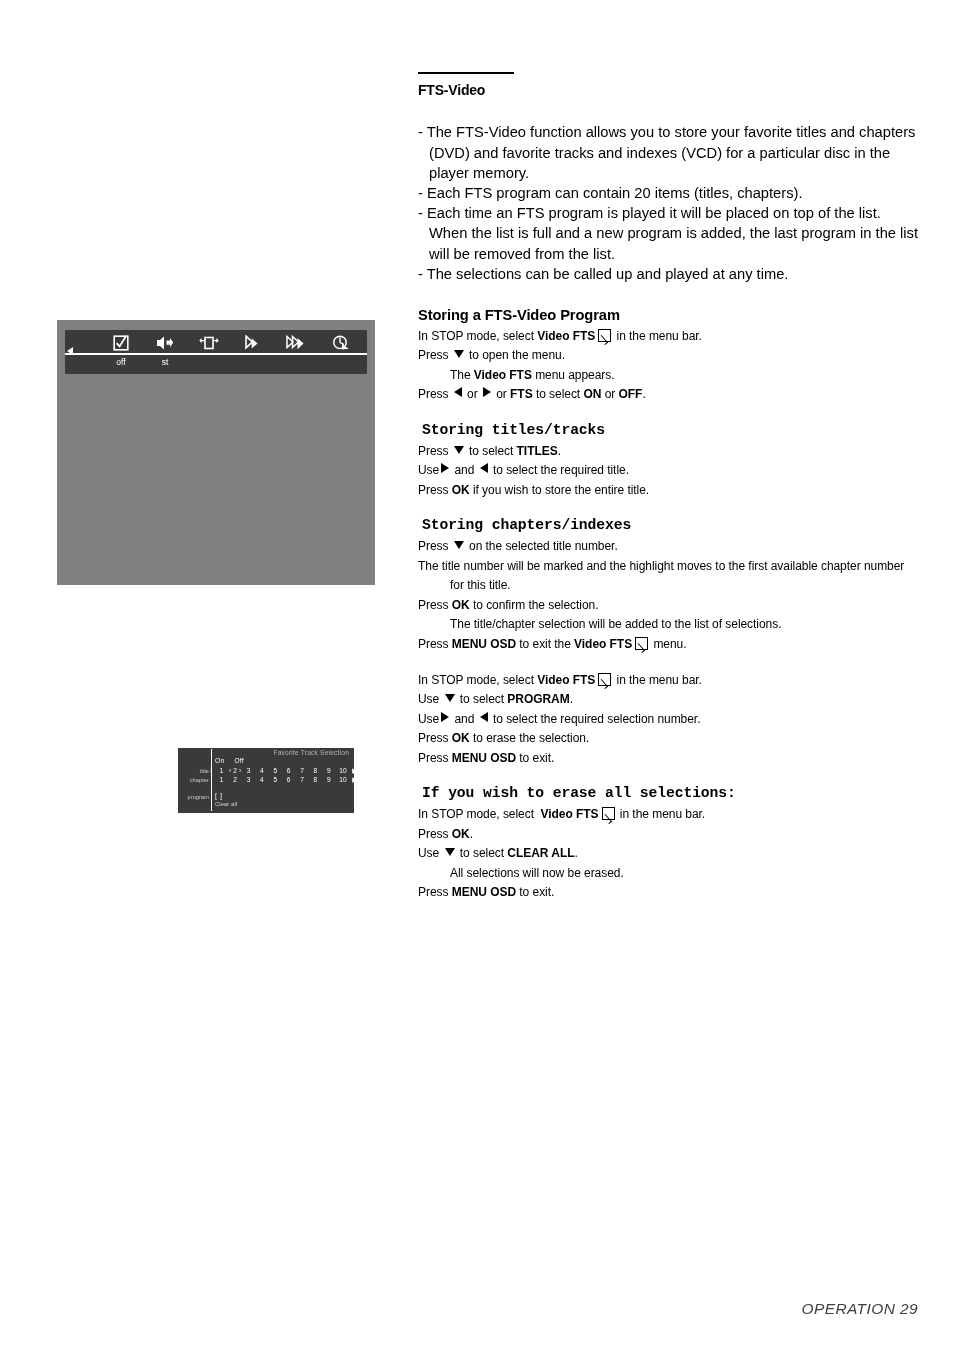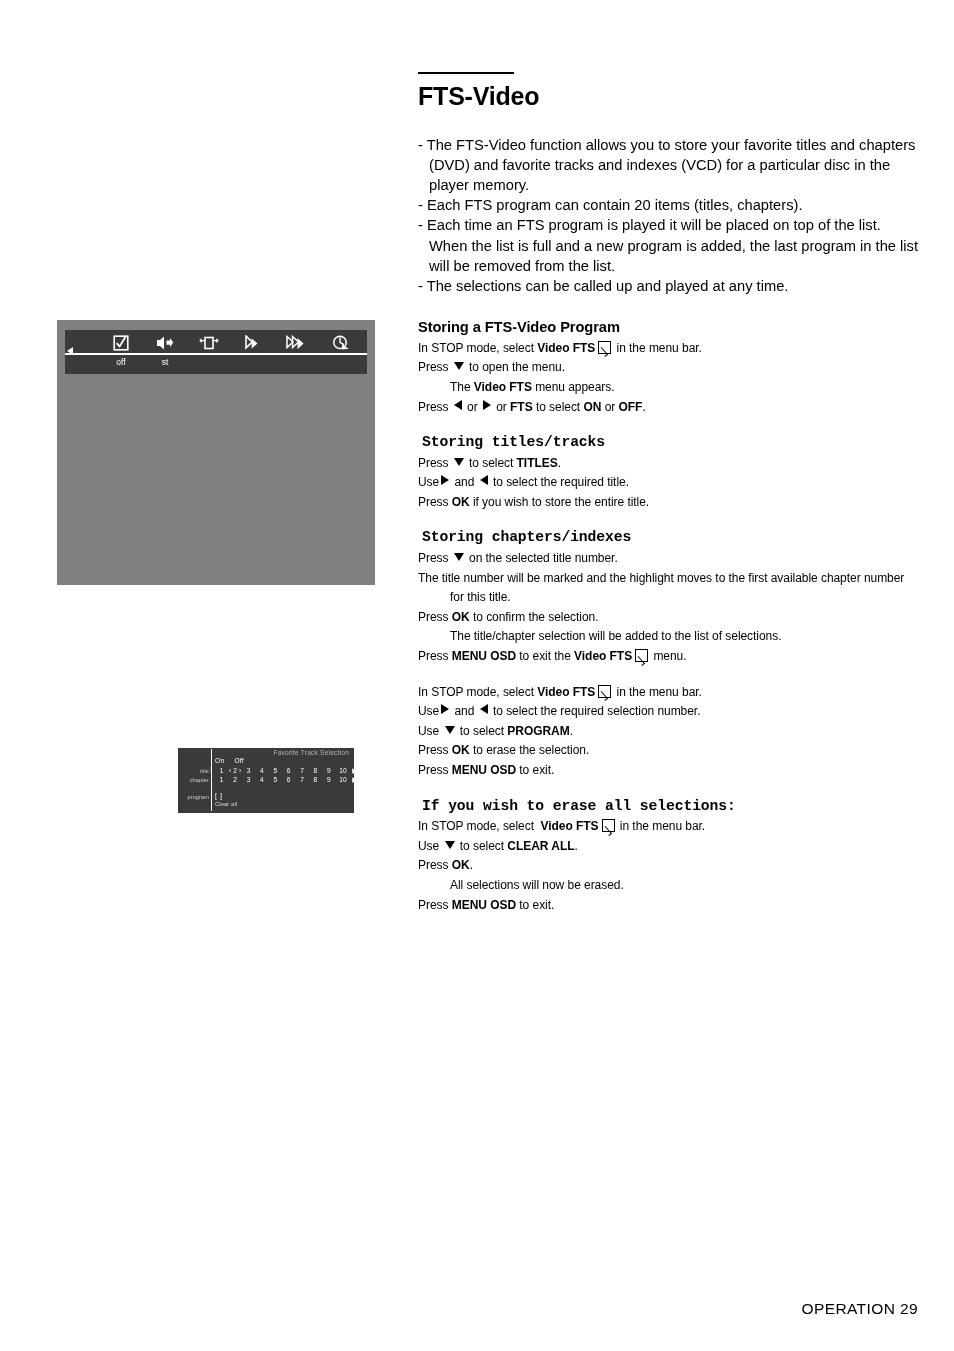--- a/index.html
+++ b/index.html
@@ -25,21 +25,21 @@
   }
 
   .title-rule {
     width: 96px;
     height: 2px;
     background: #000;
     margin: 0 0 9px 0;
   }
 
   h1.page-title {
-    font-size: 25px;
+    font-size: 14px;
     font-weight: bold;
     letter-spacing: -0.2px;
     margin: 0 0 24px 0;
     line-height: 1.1;
   }
 
   .intro {
     font-size: 14.7px;
     line-height: 20.2px;
     margin: 0 0 22px 0;
@@ -301,21 +301,22 @@
     letter-spacing: 0.1px;
   }
 
   
   .footer {
     position: absolute;
     right: 36px;
     top: 1300px;
     font-size: 15.5px;
     letter-spacing: 0.4px;
-    color: #000000;
+    color: #404040;
+    font-style: italic;
   }
 </style>
 </head>
 <body>
 
 <div class="tv-figure">
 
   <div class="menubar">
     <div class="menubar-backarrow"></div>
     <div class="menubar-rule"></div>
@@ -427,30 +428,30 @@
     <h2 class="block-title indented">Storing chapters/indexes</h2>
     <div class="line"><span>Press</span> <span class="tri tri-down"></span> <span>on the selected title number.</span></div>
     <div class="line hang">The title number will be marked and the highlight moves to the first available chapter number for this title.</div>
     <div class="line"><span>Press</span> <b>OK</b> <span>to confirm the selection.</span></div>
     <div class="line indent">The title/chapter selection will be added to the list of selections.</div>
     <div class="line"><span>Press</span> <b>MENU OSD</b> <span>to exit the</span> <b>Video FTS</b><span class="fts-check"></span> <span>menu.</span></div>
   </section>
 
   <section class="block">
     <div class="line"><span>In STOP mode, select</span> <b>Video FTS</b><span class="fts-check"></span> <span>in the menu bar.</span></div>
+    <div class="line"><span>Use</span> <span class="tri tri-down"></span> <span>to select</span> <b>PROGRAM</b><span>.</span></div>
     <div class="line"><span>Use</span><span class="tri tri-right"></span> <span>and</span> <span class="tri tri-left"></span> <span>to select the required selection number.</span></div>
-    <div class="line"><span>Use</span> <span class="tri tri-down"></span> <span>to select</span> <b>PROGRAM</b><span>.</span></div>
     <div class="line"><span>Press</span> <b>OK</b> <span>to erase the selection.</span></div>
     <div class="line"><span>Press</span> <b>MENU OSD</b> <span>to exit.</span></div>
   </section>
 
   <section class="block">
     <h2 class="block-title indented">If you wish to erase all selections:</h2>
     <div class="line"><span>In STOP mode, select</span>&nbsp; <b>Video FTS</b><span class="fts-check"></span> <span>in the menu bar.</span></div>
+    <div class="line"><span>Press</span> <b>OK</b><span>.</span></div>
     <div class="line"><span>Use</span> <span class="tri tri-down"></span> <span>to select</span> <b>CLEAR ALL</b><span>.</span></div>
-    <div class="line"><span>Press</span> <b>OK</b><span>.</span></div>
     <div class="line indent">All selections will now be erased.</div>
     <div class="line"><span>Press</span> <b>MENU OSD</b> <span>to exit.</span></div>
   </section>
 
 </div>
 
 <div class="footer">OPERATION 29</div>
 
 </body></html>

